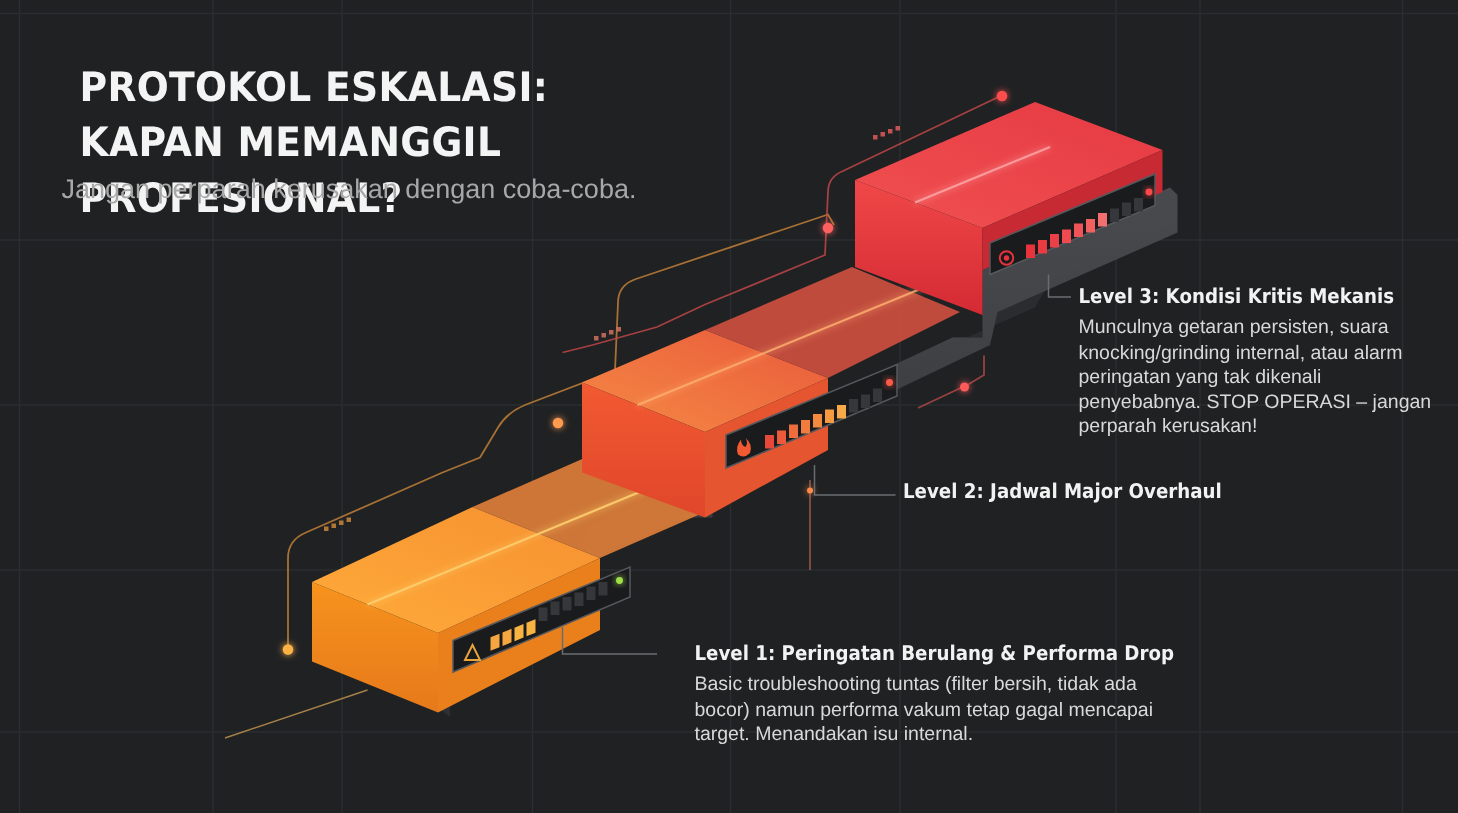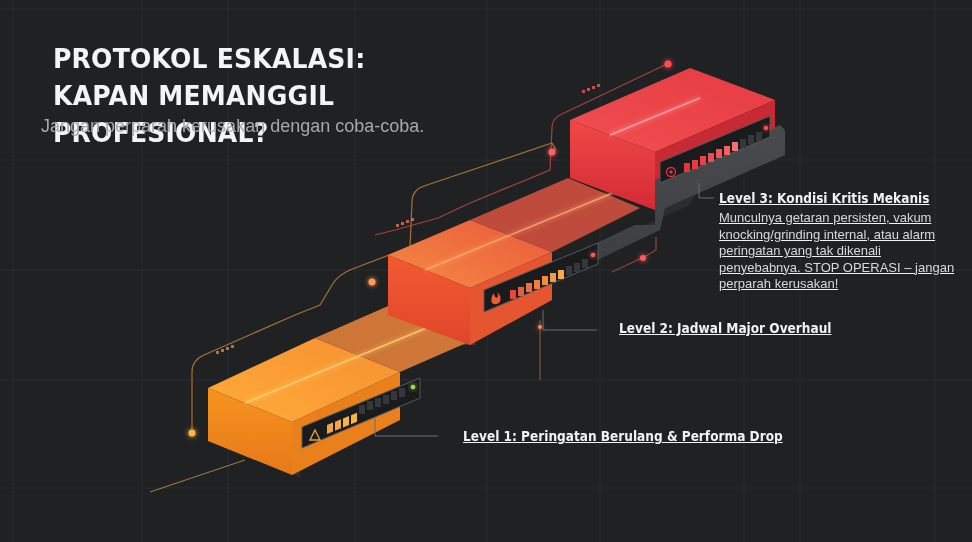--- a/index.html
+++ b/index.html
@@ -11,32 +11,32 @@
       position: absolute; left: 53px; top: 40px; width: 440px;
       font-family: "DejaVu Sans", sans-serif; font-weight: bold;
       font-size: 27px; line-height: 37px; letter-spacing: 0.2px;
       color: #f4f4f4; text-transform: uppercase;
       transform: scaleX(0.93); transform-origin: left top;
     }
     .subtitle {
       position: absolute; left: 41px; top: 116px;
       font-size: 18px; color: #a8a8a8; font-family: "Liberation Sans", sans-serif;
     }
-    .level { position: absolute; text-decoration: underline; }
+    .level { position: absolute; }
     .level h3 {
       font-family: "DejaVu Sans", sans-serif; font-weight: bold; font-size: 13.5px;
       color: #f2f2f2; margin-bottom: 4px; transform: scaleX(0.9); transform-origin: left top;
       white-space: nowrap;
     }
     .level p {
       font-family: "Liberation Sans", sans-serif; font-size: 13px; line-height: 16.5px;
       color: #d9d9d9;
     }
     .lv3 { left: 719px; top: 190px; width: 245px; }
-    .lv2 { left: 602px; top: 320px; width: 290px; margin-left: 17px; }
+    .lv2 { left: 602px; top: 320px; width: 290px; }
     .lv1 { left: 463px; top: 428px; width: 330px; }
   </style>
 </head>
 <body>
 
 <svg class="grid" width="972" height="542" viewBox="0 0 972 542">
   <g stroke="#2b2e31" stroke-width="1">
     <line x1="13" y1="0" x2="13" y2="542"></line>
     <line x1="142" y1="0" x2="142" y2="542"></line>
     <line x1="228" y1="0" x2="228" y2="542"></line>
@@ -220,20 +220,21 @@
     <circle cx="766" cy="128" r="2.3" fill="#ff4a4a" filter="url(#glow)"></circle>
     <path d="M699 183 L699 198 L714 198" fill="none" stroke="#6a6d70" stroke-width="1"></path>
   </g>
 </svg>
 
 <h1 class="title">PROTOKOL ESKALASI: KAPAN MEMANGGIL PROFESIONAL?</h1>
 <div class="subtitle">Jangan perparah kerusakan dengan coba-coba.</div>
 
 <div class="level lv3">
   <h3>Level 3: Kondisi Kritis Mekanis</h3>
-  <p>Munculnya getaran persisten, vakum knocking/grinding internal, atau alarm peringatan yang tak dikenali penyebabnya. STOP OPERASI – jangan perparah kerusakan!</p>
+  <p>Munculnya getaran persisten, suara knocking/grinding internal, atau alarm peringatan yang tak dikenali penyebabnya. STOP OPERASI – jangan perparah kerusakan!</p>
 </div>
 <div class="level lv2">
   <h3>Level 2: Jadwal Major Overhaul</h3>
 </div>
 <div class="level lv1">
   <h3>Level 1: Peringatan Berulang &amp; Performa Drop</h3>
+  <p>Basic troubleshooting tuntas (filter bersih, tidak ada bocor) namun performa vakum tetap gagal mencapai target. Menandakan isu internal.</p>
 </div>
 
 </body></html>

